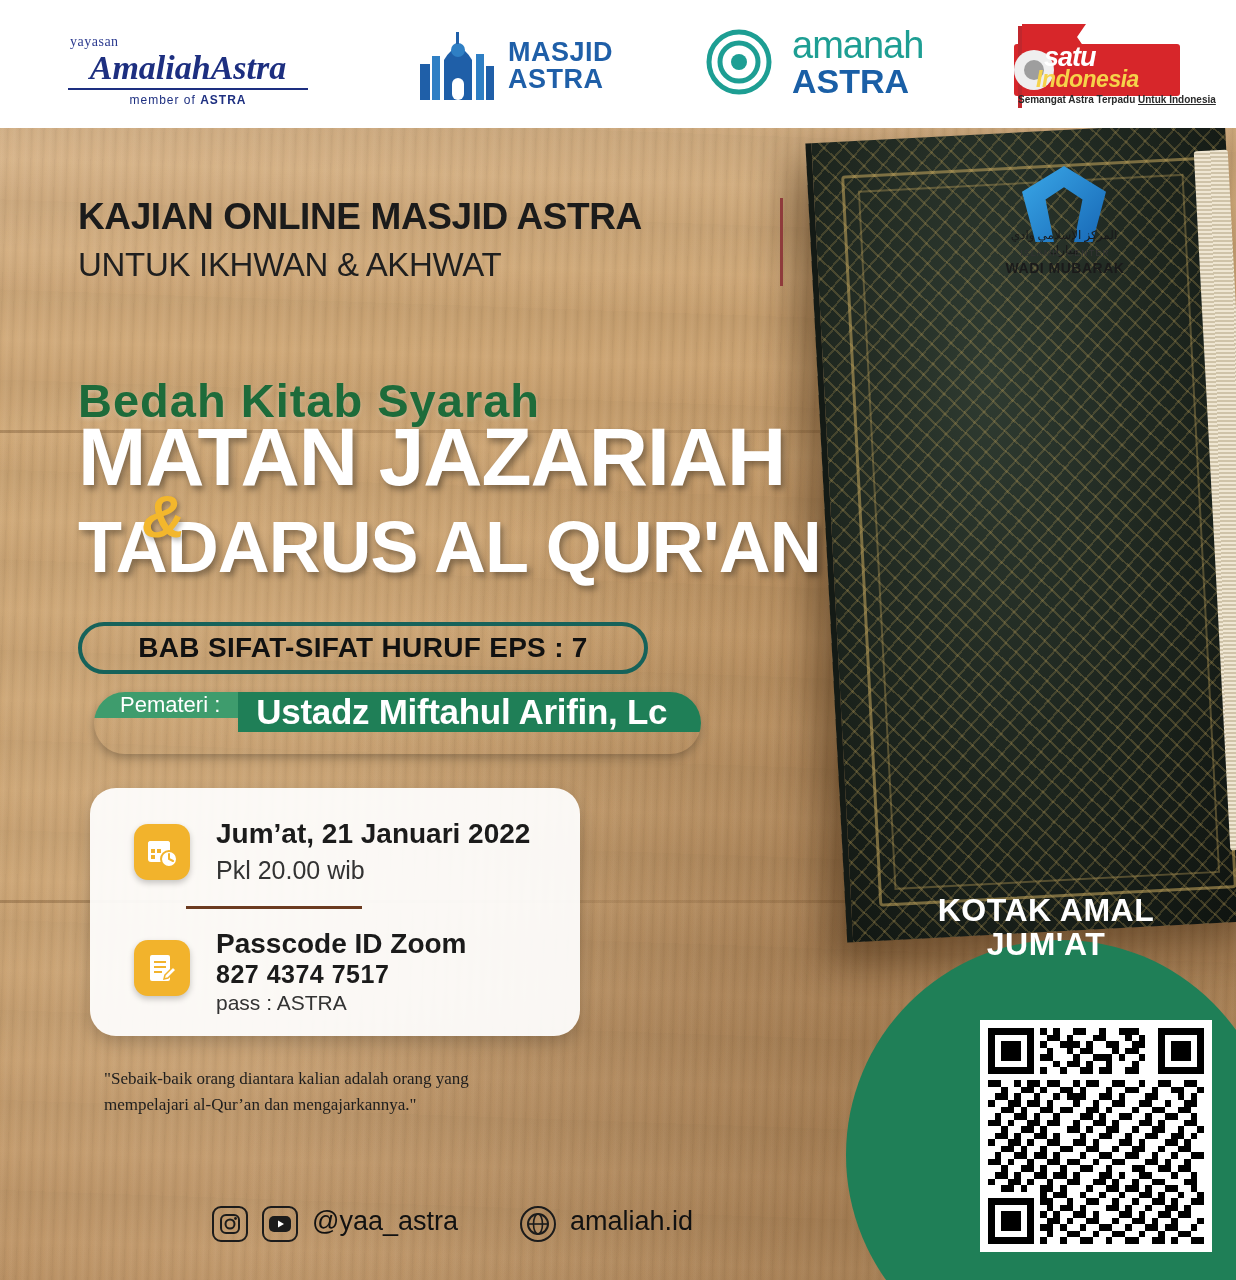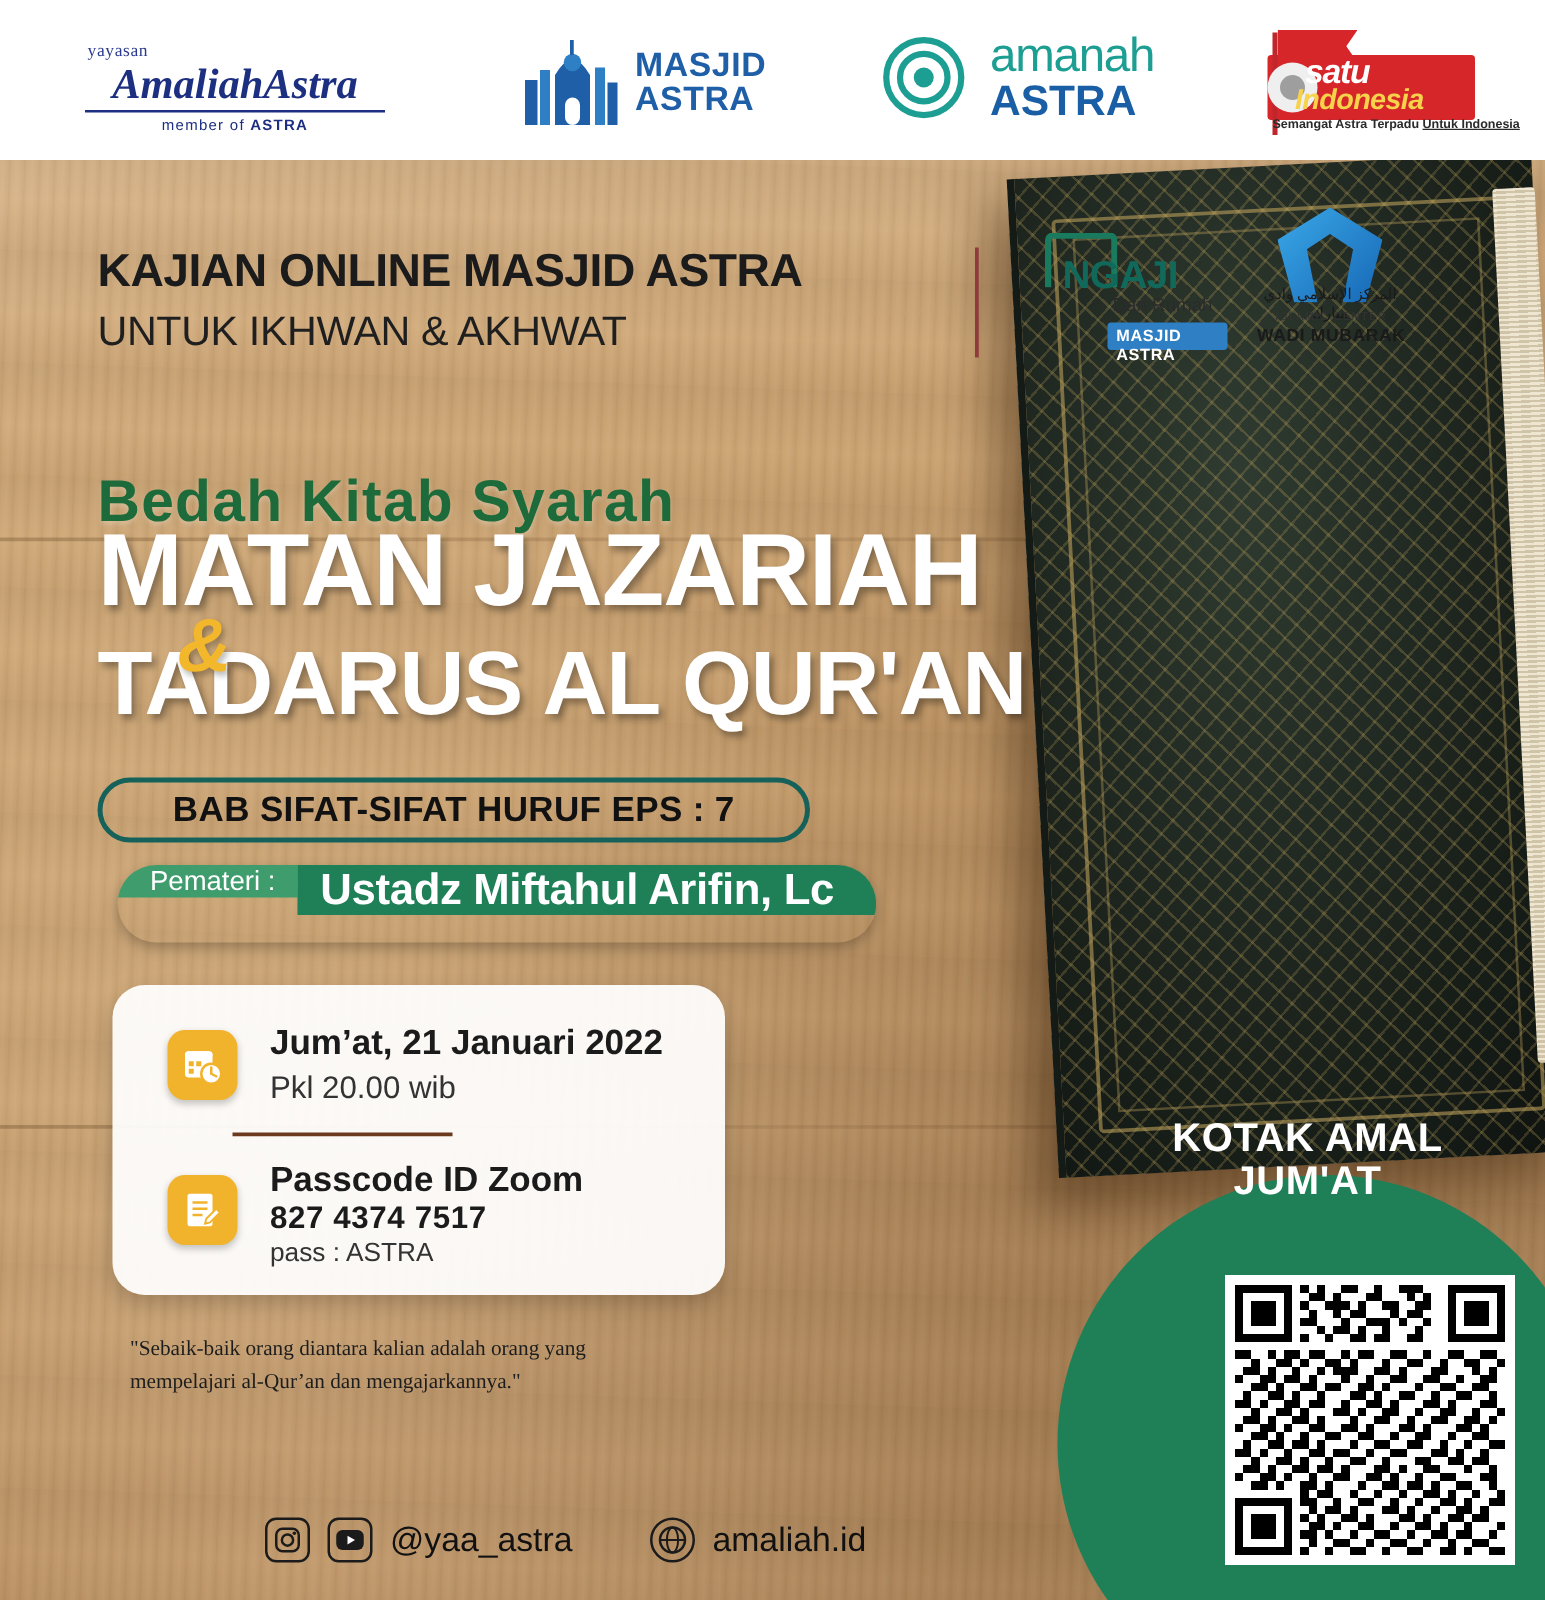--- a/index.html
+++ b/index.html
@@ -232,21 +232,21 @@
   }
   .qr {
     position:absolute; right: 24px; bottom: 28px; width: 232px; height: 232px;
     background:#fff; padding: 8px; z-index:7;
   }
   .qr-inner { width:100%; height:100%; }
 
   
   .footer {
     position:absolute; left: 0; bottom: 22px; width: 900px; height: 52px; z-index: 7;
-    display:flex; align-items:center; gap: 14px; padding-left: 212px;
+    display:flex; align-items:flex-start; gap: 14px; padding-left: 212px;
   }
   .f-icon { width: 36px; height: 36px; border-radius: 9px; border: 2px solid #1b1b1b; display:flex; align-items:center; justify-content:center;}
   .f-round { border-radius: 50%; }
   .f-text { font-size: 27px; color:#111; font-weight:400; }
   .f-gap { width: 34px; }
 </style>
 </head>
 <body>
 
 <div class="poster">
@@ -317,28 +317,20 @@
       </div>
     </div>
   </div>
 
   <div class="headline">
     <div class="h1">KAJIAN ONLINE MASJID ASTRA</div>
     <div class="h2">UNTUK IKHWAN &amp; AKHWAT</div>
   </div>
   <div class="vdivider"></div>
 
-  <div class="ngaji">
-    <div class="roof"></div>
-    <div class="t1">NGAJI</div>
-    <div class="t2">Dari Rumah</div>
-    <div class="bar">
-        <span>MASJID ASTRA</span>
-      </div>
-  </div>
 
   <div class="wadi">
     <div class="mark"></div>
     <div class="ar">المركز الإسلامي وادي مبارك</div>
     <div class="t1">ISLAMIC CENTER</div>
     <div class="t2">WADI MUBARAK</div>
   </div>
 
   <div class="t-bedah">Bedah Kitab Syarah</div>
   <div class="t-main1">MATAN JAZARIAH</div>

